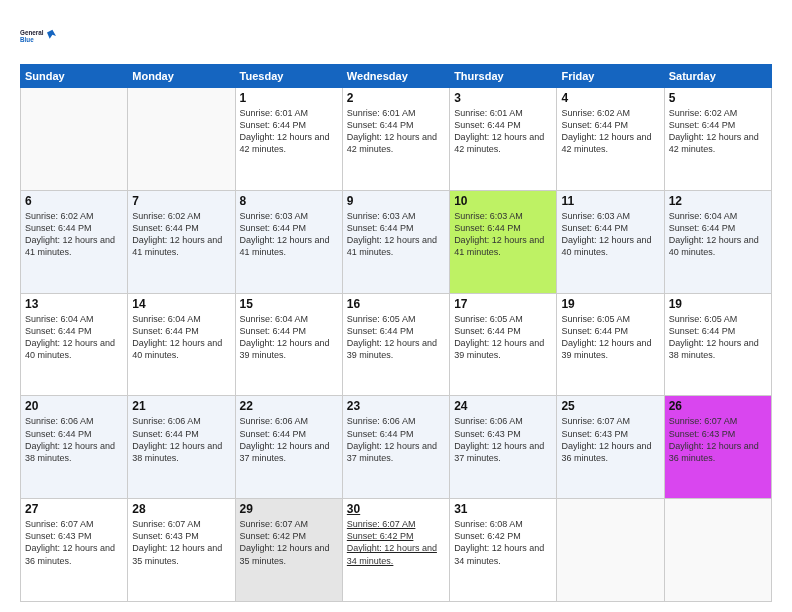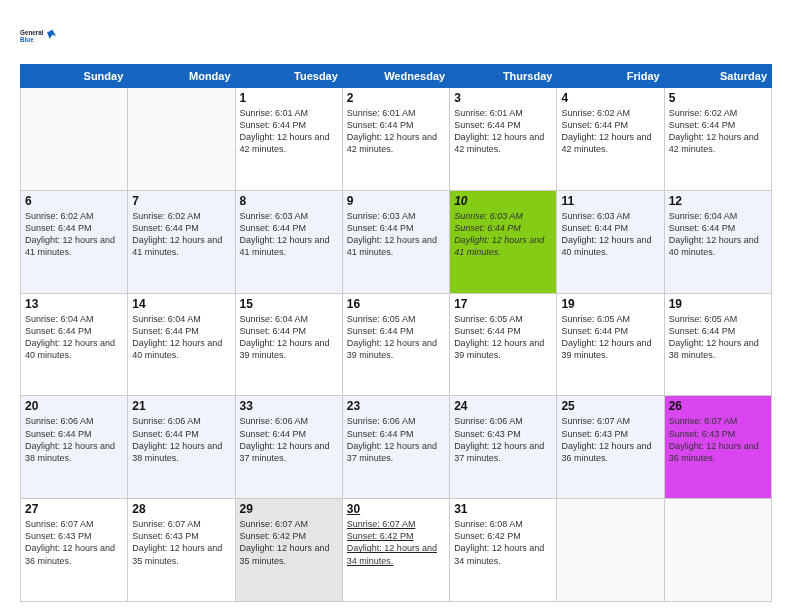--- a/index.html
+++ b/index.html
@@ -48,21 +48,21 @@
       border-collapse: collapse;
       width: 100%;
       table-layout: fixed;
     }
     .calendar thead th {
       background: #1565c0;
       color: #fff;
       font-size: 11px;
       font-weight: bold;
       padding: 5px 4px;
-      text-align: right;
+      text-align: left;
       border: 1px solid #1565c0;
     }
     .calendar tbody td {
       border: 1px solid #ccc;
       vertical-align: top;
       padding: 3px 4px;
       font-size: 9.5px;
       color: #222;
       height: 88px;
     }
@@ -165,21 +165,21 @@
             <div class="day-info" style="white-space: pre-line;">Sunrise: 6:03 AM
 Sunset: 6:44 PM
 Daylight: 12 hours and 41 minutes.</div>
           </td>
           <td style="background: rgb(240, 244, 250);">
             <span class="day-num">9</span>
             <div class="day-info" style="white-space: pre-line;">Sunrise: 6:03 AM
 Sunset: 6:44 PM
 Daylight: 12 hours and 41 minutes.</div>
           </td>
-          <td style="background: #84cc16; font-style: italic;">
+          <td style="background: #bef264;">
             <span class="day-num">10</span>
             <div class="day-info" style="white-space: pre-line;">Sunrise: 6:03 AM
 Sunset: 6:44 PM
 Daylight: 12 hours and 41 minutes.</div>
           </td>
           <td style="background: rgb(240, 244, 250);">
             <span class="day-num">11</span>
             <div class="day-info" style="white-space: pre-line;">Sunrise: 6:03 AM
 Sunset: 6:44 PM
 Daylight: 12 hours and 40 minutes.</div>
@@ -242,21 +242,21 @@
 Sunset: 6:44 PM
 Daylight: 12 hours and 38 minutes.</div>
           </td>
           <td style="background: rgb(240, 244, 250); margin-left: 27px;">
             <span class="day-num">21</span>
             <div class="day-info" style="white-space: pre-line;">Sunrise: 6:06 AM
 Sunset: 6:44 PM
 Daylight: 12 hours and 38 minutes.</div>
           </td>
           <td style="background: rgb(240, 244, 250);">
-            <span class="day-num">33</span>
+            <span class="day-num">22</span>
             <div class="day-info" style="white-space: pre-line;">Sunrise: 6:06 AM
 Sunset: 6:44 PM
 Daylight: 12 hours and 37 minutes.</div>
           </td>
           <td style="background: rgb(240, 244, 250);">
             <span class="day-num">23</span>
             <div class="day-info" style="white-space: pre-line;">Sunrise: 6:06 AM
 Sunset: 6:44 PM
 Daylight: 12 hours and 37 minutes.</div>
           </td>

